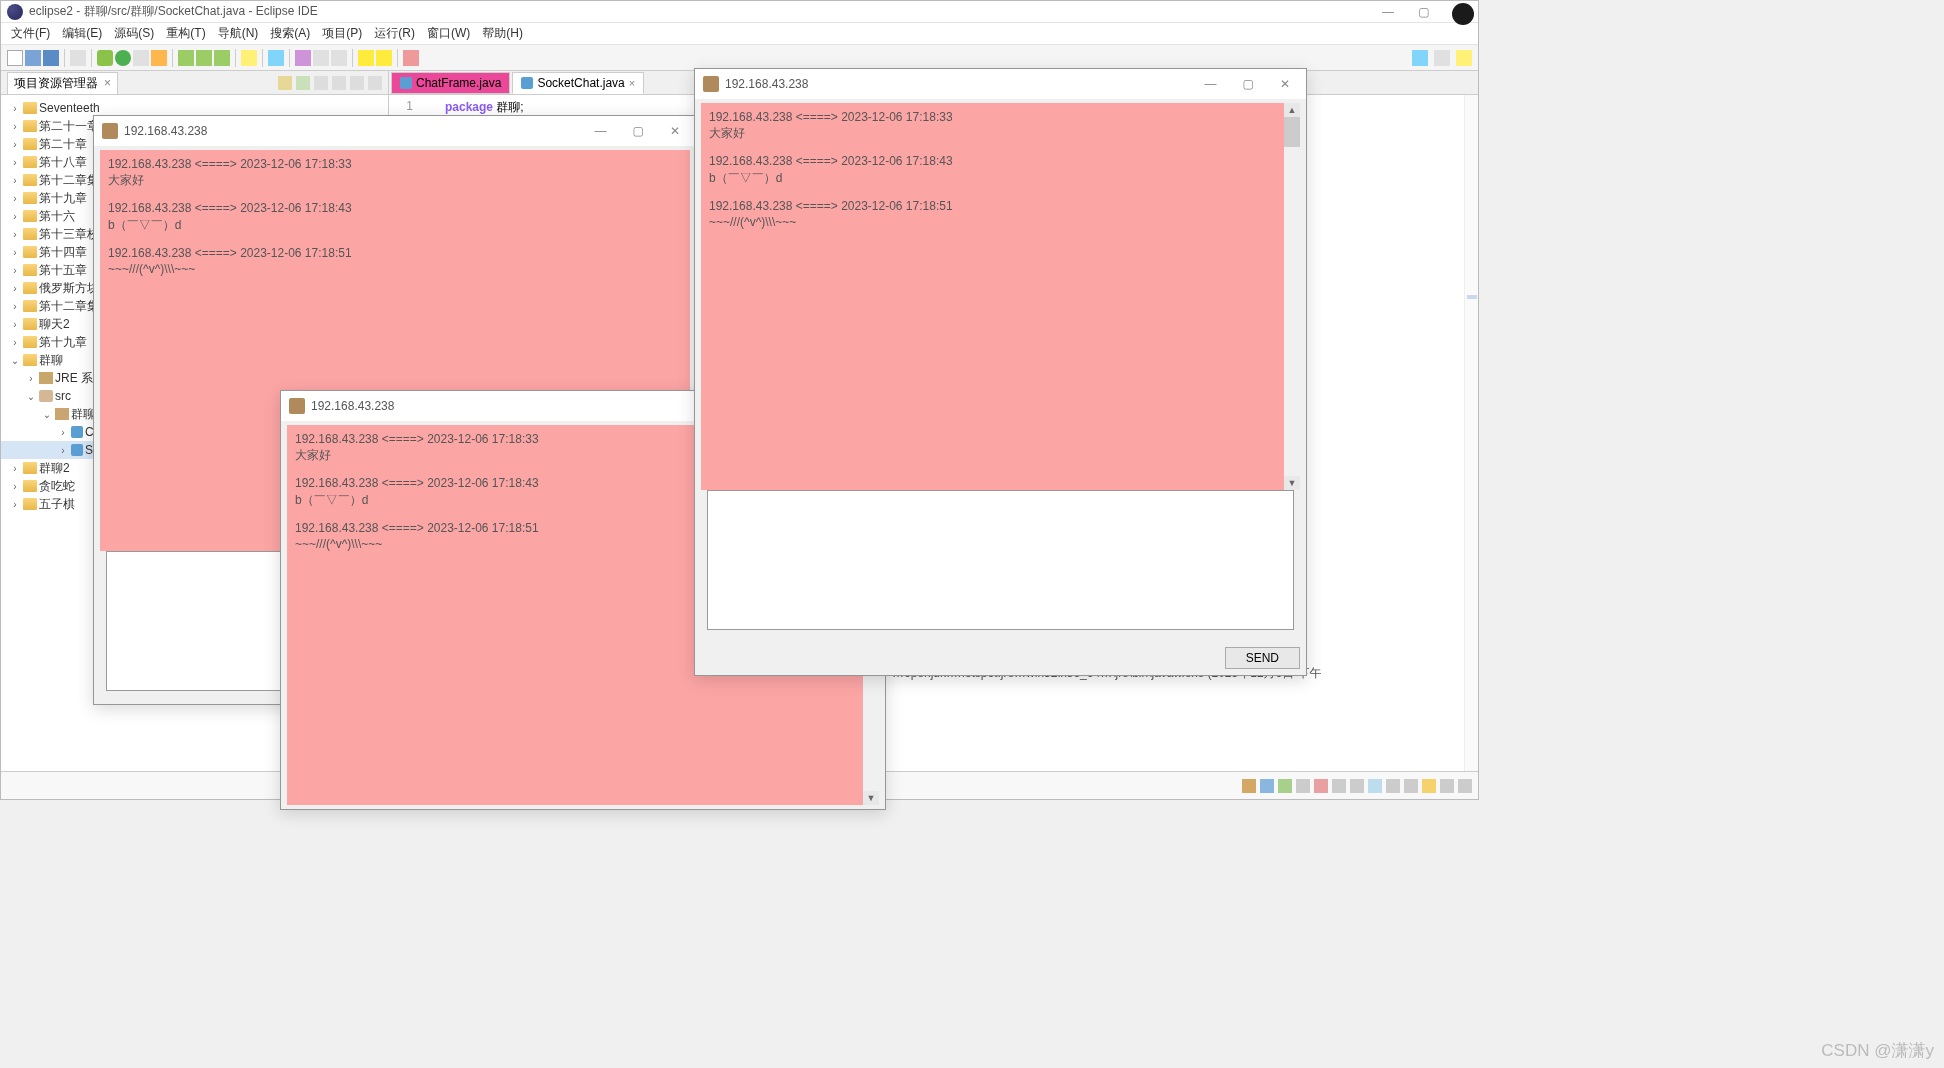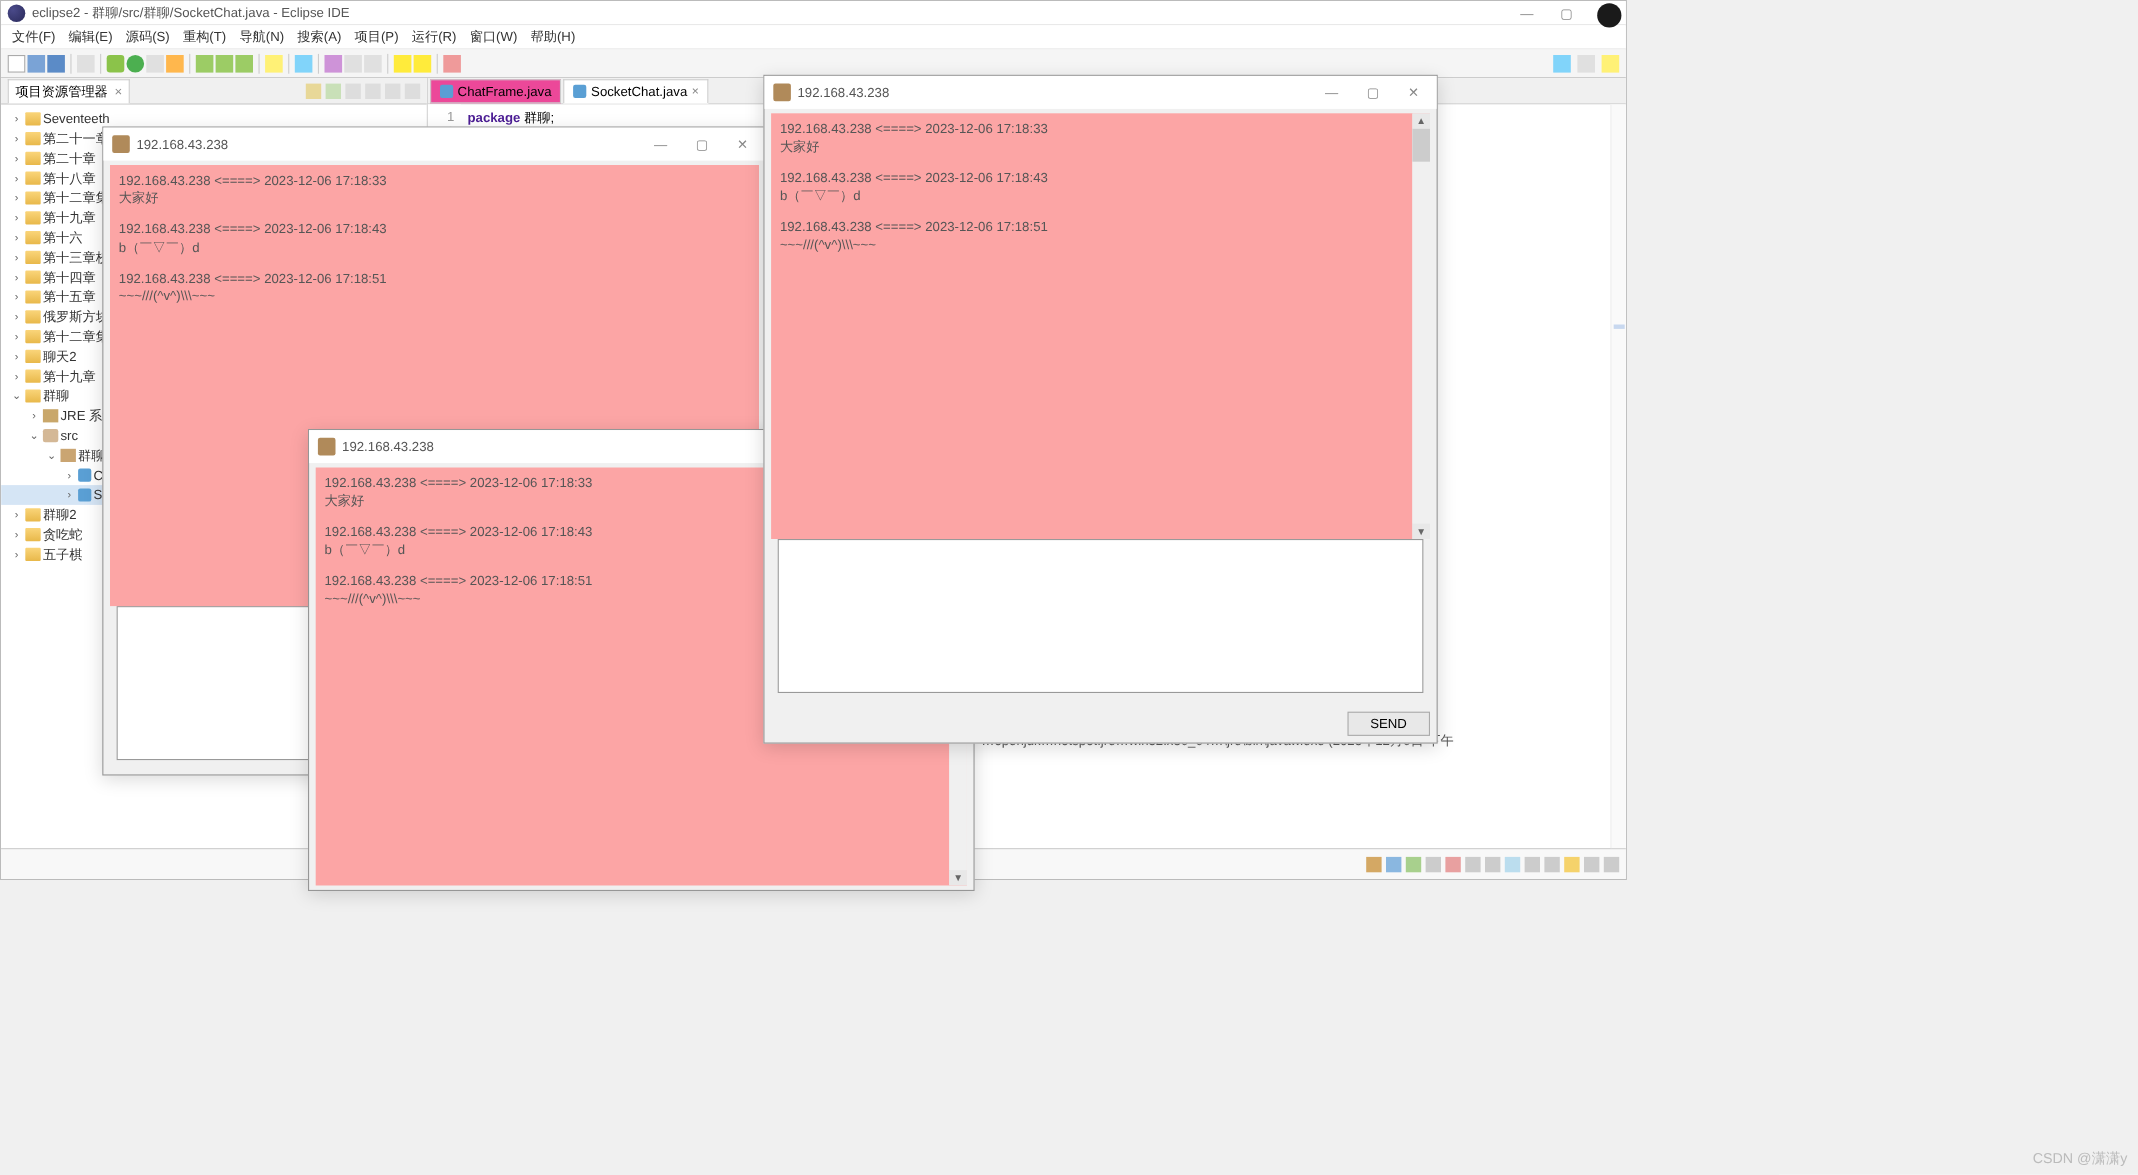--- a/index.html
+++ b/index.html
@@ -39,21 +39,21 @@
 .tree-row.sel { background: #d5e5f5; }
 .editor-area { flex: 1; display: flex; flex-direction: column; }
 .editor-tabs { height: 24px; background: #f0f0f0; display: flex; align-items: flex-end; padding-left: 2px; border-bottom: 1px solid #ccc; }
 .editor-tab { padding: 3px 8px; background: #ec4899; border: 1px solid #ccc; margin-right: 2px; display: flex; align-items: center; gap: 4px; }
 .editor-tab.active { background: #fff; border-bottom: 1px solid #fff; }
 .editor-tab .jic { width: 12px; height: 12px; background: #5a9fd4; border-radius: 2px; }
 .tab-close { color: #888; font-size: 11px; }
 .code-area { flex: 1; background: #fff; display: flex; }
 .gutter { width: 30px; background: #fff; color: #999; text-align: right; padding: 4px 6px 0 0; font-family: Consolas, monospace; font-size: 12px;}
 .code-text { padding: 4px 0 0 6px; font-family: Consolas, monospace; font-size: 13px; }
-.kw { color: #4c1d95; font-weight: bold; }
+.kw { color: #8b5cf6; font-weight: bold; margin-left: 20px; }
 .marker-bar { width: 14px; background: #fafafa; border-left: 1px solid #eee; position: relative; margin-left: auto;}
 .marker-bar .mark{position:absolute;left:2px;width:10px;height:4px;background:#c8d8ef;}
 .bottom-panel { height: 28px; background: #f8f8f8; border-top: 1px solid #ccc; display: flex; align-items: center; }
 .bp-icons { margin-left: auto; display: flex; gap: 4px; padding: 0 6px;}
 .bp-icons span{width:14px;height:14px;display:inline-block;background:#bbb;}
 .console-hint { position: absolute; top: 665px; left: 892px; color: #555; font-size: 12px;}
 .chat-window { position: absolute; background: #f0f0f0; border: 1px solid #969696; box-shadow: 0 4px 16px rgba(0,0,0,0.15); display: flex; flex-direction: column;}
 .chat-title { height: 30px; background: #fff; display: flex; align-items: center; padding: 0 8px; gap: 6px; }
 .chat-title .jicon { width: 16px; height: 16px; background: #b08a5a; display: inline-block; border-radius: 2px;}
 .chat-title-text { color: #555; }
@@ -63,21 +63,21 @@
 .chat-log { flex: 1; background: #fca5a5; padding: 6px 8px; color: #555; line-height: 1.35; border: none; position: relative; overflow: hidden;}
 .chat-log .msg-block{margin-bottom:12px;}
 .chat-input-area { margin: 0 6px 6px 6px;}
 .chat-input { width: 100%; height: 140px; background: #fff; border: 1px solid #999; resize: none; }
 .chat-send-row { display: flex; justify-content: flex-end; padding: 4px 6px 6px 16px;}
 .send-btn { padding: 3px 20px; background: #e8e8e8; border: 1px solid #aaa; }
 .sb-v{position:absolute;right:0;top:0;bottom:0;width:16px;background:#f0f0f0;display:flex;flex-direction:column;}
 .sb-v .ar{height:14px;background:#e8e8e8;text-align:center;font-size:9px;color:#666;line-height:14px;}
 .sb-v .trk{flex:1;background:#f0f0f0;}
 .sb-v .th{height:30px;background:#ccc;}
-.watermark { position: absolute; right: 10px; bottom: 6px; color: #bbb; font-size: 13px;}
+.watermark { position: absolute; right: 10px; bottom: 6px; color: #bbb; font-size: 17px;}
 .dark-circle{position:absolute;top:2px;right:4px;width:22px;height:22px;background:#1a1a1a;border-radius:50%;}
 </style>
 </head>
 <body>
 
 <div class="ide-window">
   <div class="title-bar">
     <span class="app-icon"></span>
     <span class="title-text">eclipse2 - 群聊/src/群聊/SocketChat.java - Eclipse IDE</span>
     <div class="win-controls">

